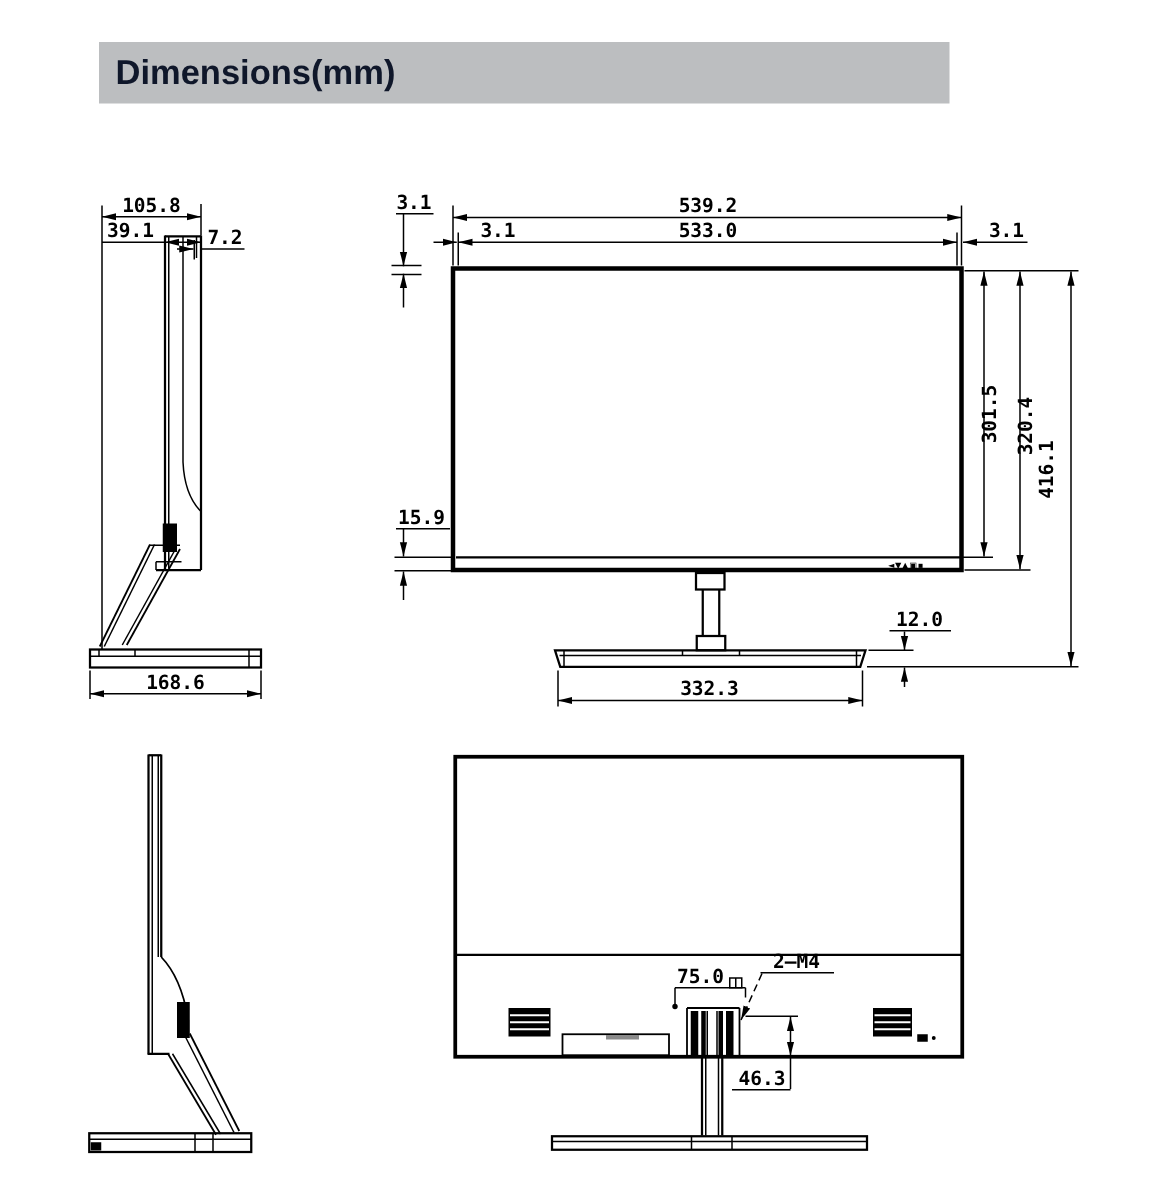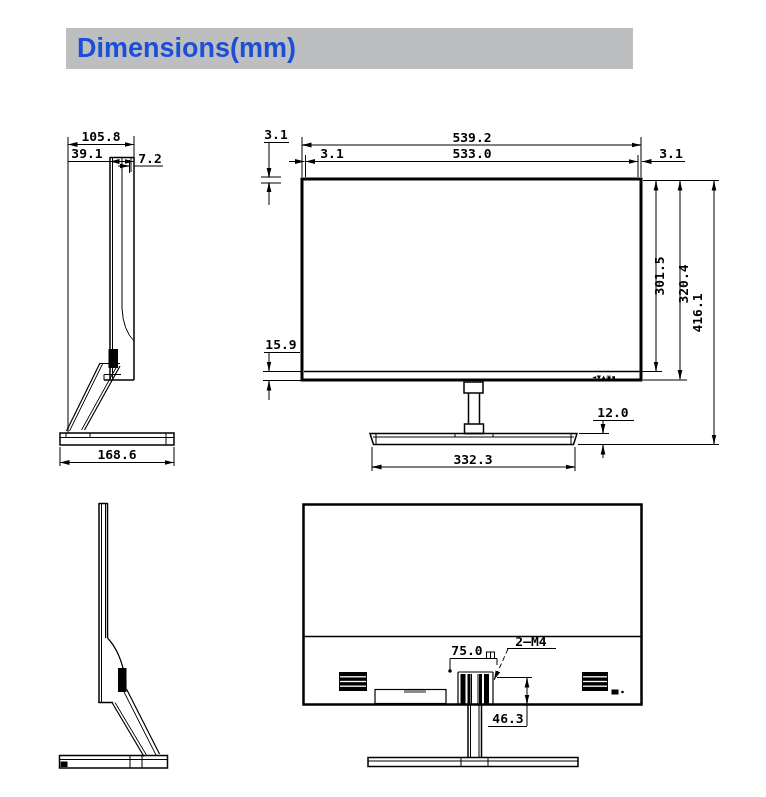--- a/index.html
+++ b/index.html
@@ -1,19 +1,19 @@
 <!DOCTYPE html>
 <html><head>
 <meta charset="utf-8">
 <style>
   html,body{margin:0;padding:0;}
   body{width:766px;height:797px;background:#ffffff;font-family:"Liberation Sans",sans-serif;}
   #canvas{position:relative;width:766px;height:797px;background:#ffffff;overflow:hidden;}
   #titlebar{position:absolute;left:66px;top:28px;width:567px;height:41px;background:#bcbec0;}
-  #titlebar .t{font-family:"Liberation Sans",sans-serif;font-weight:bold;font-size:27px;color:#1d4ed8;line-height:41px;padding-left:11px;letter-spacing:0px;}
+  #titlebar .t{font-family:"Liberation Sans",sans-serif;font-weight:bold;font-size:23px;color:#0f172a;line-height:41px;padding-left:11px;letter-spacing:0px;}
   svg{position:absolute;left:0;top:0;}
   .s1{stroke:#000;stroke-width:1;fill:none}
   .s12{stroke:#000;stroke-width:1.2;fill:none}
   .s15{stroke:#000;stroke-width:1.5;fill:none}
   .s25{stroke:#000;stroke-width:2.5;fill:none}
   .s3{stroke:#000;stroke-width:3;fill:none}
   .f{fill:#000;stroke:none}
   .g9{fill:#8a8a8a;stroke:none}
   .w{stroke:#fff;stroke-width:1.3;fill:none}
   .dsh{stroke:#000;stroke-width:1;fill:none;stroke-dasharray:5,3}

